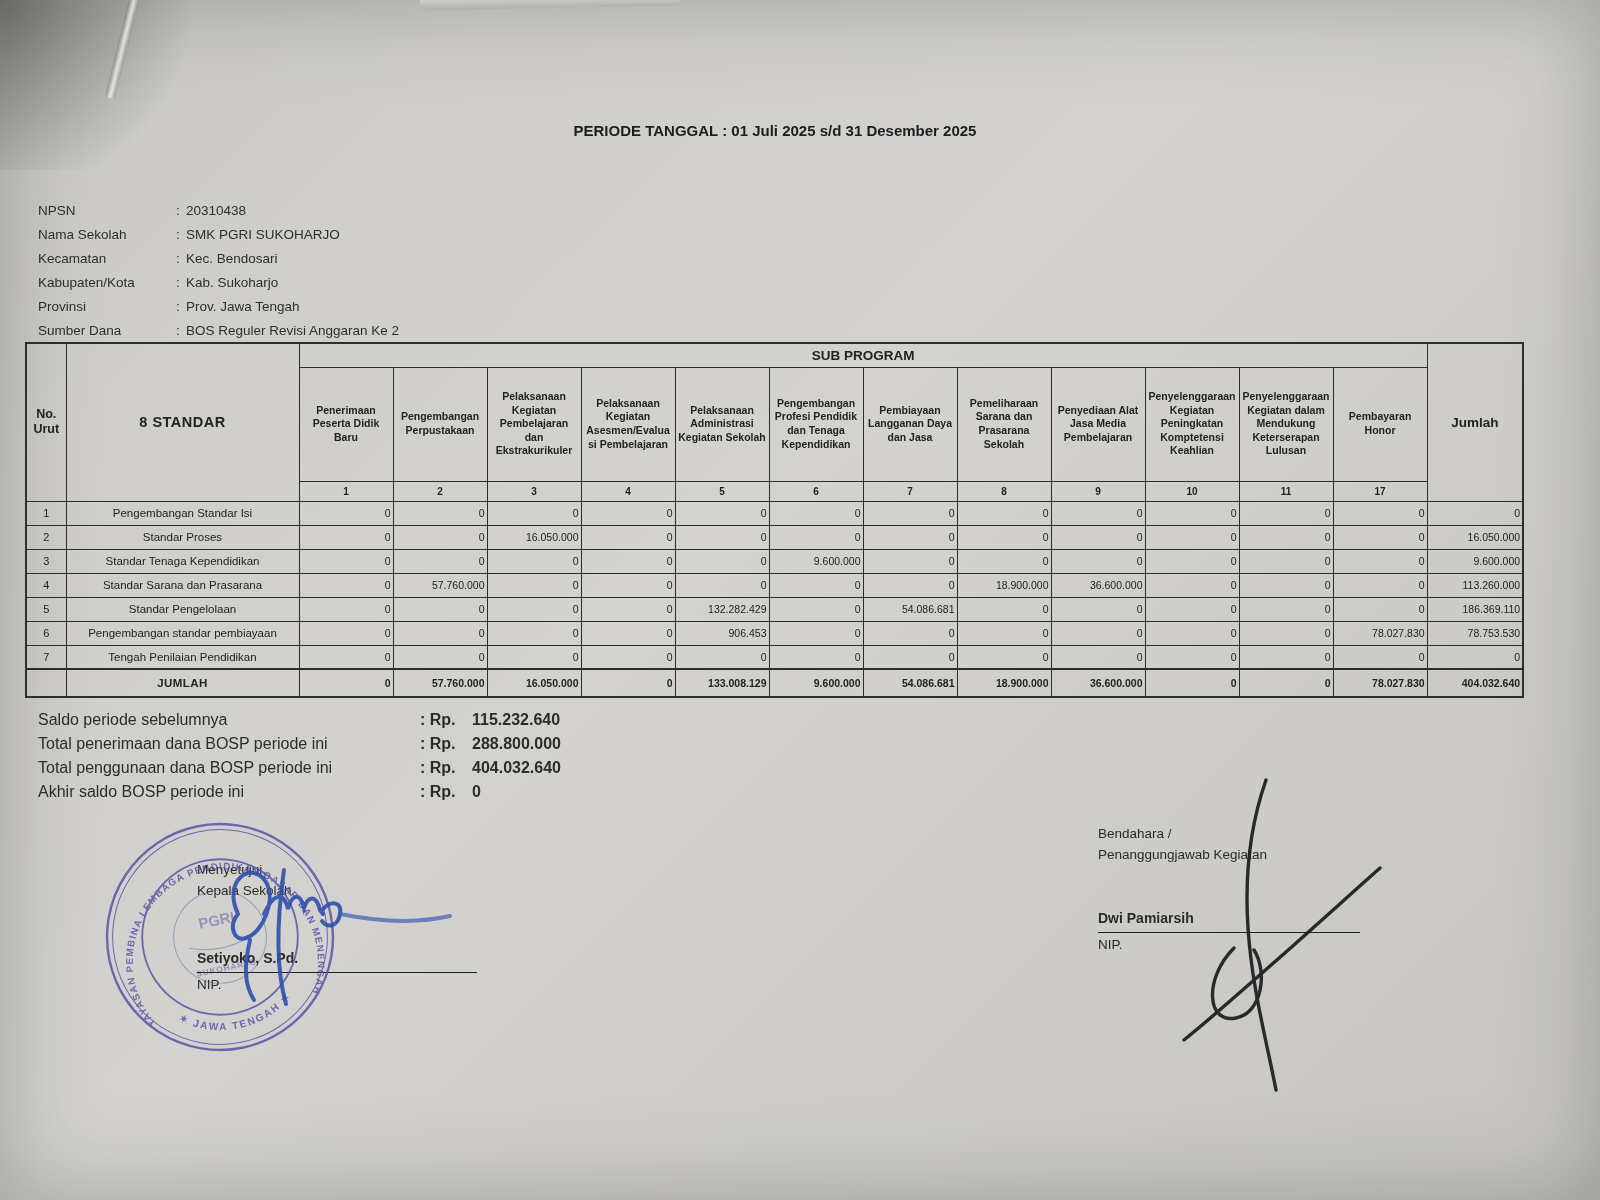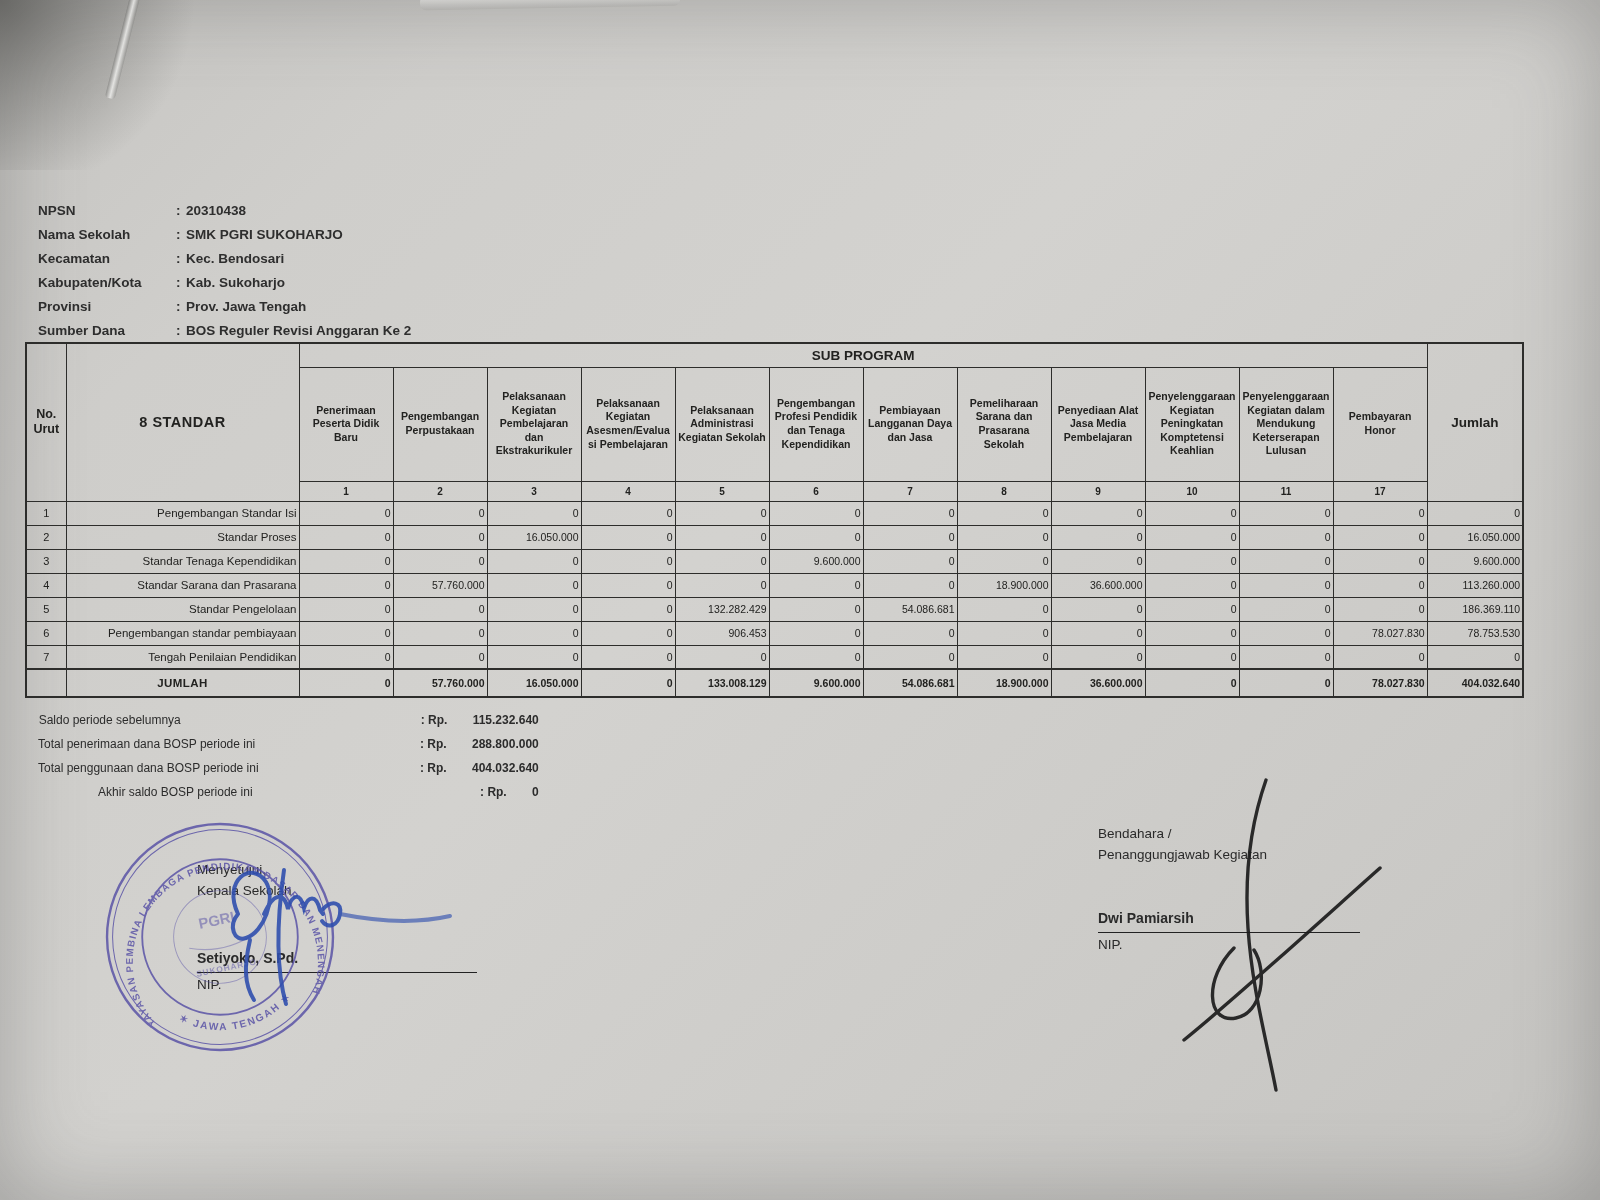--- a/index.html
+++ b/index.html
@@ -21,21 +21,21 @@
     transform:rotate(14deg);border-radius:4px;}
   .crease2{position:absolute;left:420px;top:-6px;width:260px;height:14px;
     background:linear-gradient(180deg,rgba(245,245,243,.6),rgba(150,150,148,.25));
     transform:rotate(-1deg);border-radius:6px;}
 
   .title-block{position:absolute;left:0;right:50px;top:120px;text-align:center;line-height:21px;}
   .title-1{font-size:16px;font-weight:bold;letter-spacing:.2px;color:#1d1d1d;}
   .title-2,.title-3{font-size:15px;font-weight:bold;color:#1d1d1d;}
 
   .meta{position:absolute;left:38px;top:198px;}
-  .meta-row{display:flex;height:24px;align-items:center;font-size:13.5px;color:#2e2e2e;font-weight:bold;}
+  .meta-row{display:flex;height:24px;align-items:center;font-size:13.5px;color:#2e2e2e;}
   .meta-label{width:138px;}
   .meta-colon{width:10px;}
 
   table.rekap{
     position:absolute;left:25px;top:342px;width:1497px;
     border-collapse:collapse;table-layout:fixed;
   }
   table.rekap th,table.rekap td{
     border:1px solid #2d2d2b;padding:0 2px;overflow:hidden;
     color:#222220;
@@ -45,29 +45,29 @@
   .th-subprogram{font-size:13.5px;font-weight:bold;}
   .row-colnames{height:114px;}
   th.colname{font-size:10.5px;font-weight:bold;text-align:center;vertical-align:middle;line-height:1.3;overflow-wrap:break-word;}
   .row-colnums{height:20px;}
   th.colnum{font-size:10px;font-weight:bold;text-align:center;}
   th.th-no{font-size:12.5px;font-weight:bold;text-align:center;vertical-align:middle;line-height:1.2;}
   th.th-standar{font-size:14.5px;font-weight:bold;text-align:center;vertical-align:middle;letter-spacing:.5px;}
   th.th-jumlah{font-size:13.5px;font-weight:bold;text-align:center;vertical-align:middle;}
   tr.data-row{height:24px;}
   td.cell-no{font-size:11px;text-align:center;color:#333;}
-  td.cell-label{font-size:11.5px;text-align:right;padding-left:5px;}
+  td.cell-label{font-size:11.5px;text-align:center;padding-left:5px;}
   td.cell-val{font-size:10.5px;text-align:right;padding-right:4px;}
   tr.total-row{height:28px;}
   tr.total-row td{border-top:2px solid #2d2d2b;font-weight:bold;}
   td.cell-total-label{font-size:11.5px;text-align:center;letter-spacing:.4px;}
   tr.total-row td.cell-val{font-size:10.5px;}
 
   .summary{position:absolute;left:38px;top:708px;}
-  .summary-row{display:flex;height:24px;align-items:center;font-size:12px;color:#2c2c2c;justify-content:flex-end;}
+  .summary-row{display:flex;height:24px;align-items:center;font-size:16px;color:#2c2c2c;}
   .summary-label{width:382px;}
   .summary-rp{font-weight:bold;width:52px;}
   .summary-amount{font-weight:bold;}
 
   .sig-block{position:absolute;font-size:13.5px;color:#2a2a2a;}
   .sig-left{left:197px;top:826px;width:300px;margin-top:36px;}
   .sig-right{left:1098px;top:826px;width:320px;}
   .sig-line1,.sig-line2{height:21px;}
   .sig-name{font-weight:bold;font-size:14px;}
   .sig-left .sig-name{margin-top:46px;}
@@ -84,20 +84,21 @@
 </style>
 </head>
 <body>
 
 <div class="paper">
   <div class="corner-shadow"></div>
   <div class="crease"></div>
   <div class="crease2"></div>
 
   <div class="title-block">
+    <div class="title-2">PERIODE TANGGAL : 01 Juli 2025 s/d 31 Desember 2025</div>
   </div>
 
   <div class="meta" id="meta">
       <div class="meta-row">
         <span class="meta-label">NPSN</span>
         <span class="meta-colon">:</span>
         <span class="meta-value">20310438</span>
       </div>
       <div class="meta-row">
         <span class="meta-label">Nama Sekolah</span>

